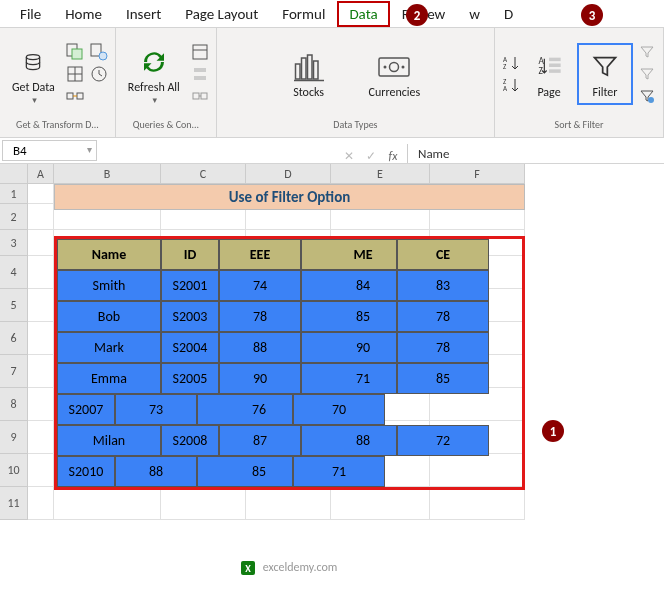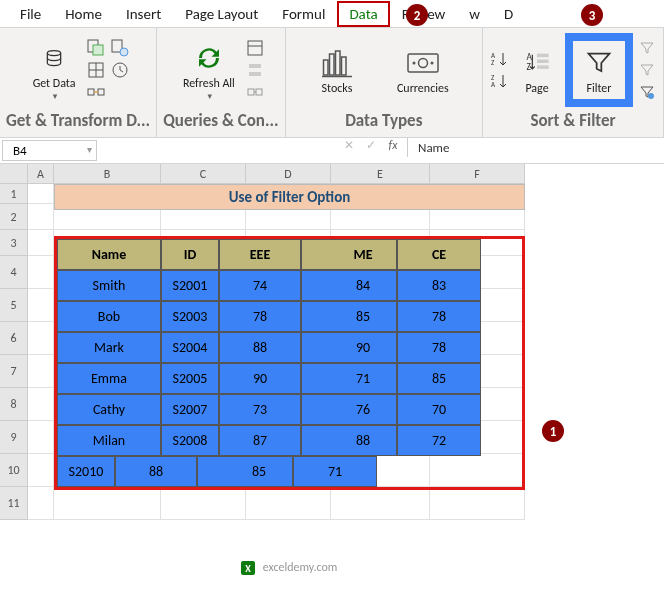--- a/index.html
+++ b/index.html
@@ -5,29 +5,29 @@
 * { margin: 0; padding: 0; box-sizing: border-box; font-family: 'Segoe UI', Calibri, Arial, sans-serif; }
 body { background: #fff; width: 664px; height: 609px; overflow: hidden; position: relative; }
 
 .ribbon-tabs { display: flex; align-items: center; height: 28px; background: #fff; border-bottom: 1px solid #d4d4d4; padding-left: 8px; }
 .ribbon-tab { padding: 4px 12px; font-size: 15px; color: #222; cursor: pointer; }
 .ribbon-tab.active { border: 2px solid #c00000; padding: 2px 10px; color: #0f7b0f; }
 
 .ribbon-content { display: flex; height: 110px; background: #f3f2f1; border-bottom: 1px solid #d4d4d4; }
 .ribbon-group { display: flex; flex-direction: column; align-items: center; padding: 4px 6px; border-right: 1px solid #d4d4d4; }
 .ribbon-group-body { display: flex; align-items: center; flex: 1; gap: 4px; }
-.ribbon-group-label { font-size: 17px; color: #666; padding: 2px 0; white-space: nowrap; font-weight: bold; }
+.ribbon-group-label { font-size: 10px; color: #666; padding: 2px 0; white-space: nowrap; }
 .big-btn { display: flex; flex-direction: column; align-items: center; justify-content: center; padding: 2px 6px; font-size: 12px; color: #222; cursor: pointer; min-width: 48px; }
 .big-btn .icn { height: 36px; display: flex; align-items: center; justify-content: center; }
 .small-grid { display: grid; grid-template-columns: auto auto; gap: 2px 4px; }
 .small-btn { width: 20px; height: 20px; display: flex; align-items: center; justify-content: center; }
 .stack-small { display: flex; flex-direction: column; gap: 2px; }
-.filter-box { border: 8px solid #3b82f6; padding: 2px; }
-
-.namearea { display: flex; align-items: flex-start; height: 26px; background: #fff; border-bottom: 1px solid #d4d4d4; font-size: 13px; }
+.filter-box { border: 2px solid #3b82f6; padding: 2px; }
+
+.namearea { display: flex; align-items: flex-end; height: 26px; background: #fff; border-bottom: 1px solid #d4d4d4; font-size: 13px; }
 .name-box { width: 95px; border: 1px solid #ccc; padding: 2px 10px; background: #fff; margin: 2px; position: relative; }
 .name-box::after { content: "▾"; position: absolute; right: 4px; font-size: 10px; color: #999; }
 .na-icons { display: flex; gap: 2px; padding: 0 4px; color: #bbb; }
 .na-icons span { width: 20px; text-align: center; font-size: 12px; }
 .formula-input { flex: 1; padding: 2px 10px; border-left: 1px solid #ccc; color: #333; }
 
 .sheet { display: flex; }
 .row-hdrs { display: flex; flex-direction: column; }
 .col-hdrs { display: flex; }
 .hcell { background: #e6e6e6; border-right: 1px solid #ccc; border-bottom: 1px solid #ccc; font-size: 12px; color: #555; text-align: center; display: flex; align-items: center; justify-content: center; }
@@ -42,21 +42,21 @@
 .cell { border-right: 1px solid #e0e0e0; border-bottom: 1px solid #e0e0e0; height: 20px; background: #fff; }
 .cell.r1 { height: 20px; } .cell.r2,.cell.r3 { height: 26px; }
 .cell.dr { height: 33px; }
 
 .title-merge { position: absolute; left: 26px; top: 20px; width: 471px; height: 26px; background: #f4cbad; display: flex; align-items: center; justify-content: center; font-weight: bold; font-size: 15px; color: #1f4e79; border: 1px solid #bbb; }
 
 .data-table { position: absolute; left: 26px; top: 72px; width: 471px; border: 3px solid #e21818; }
 .dt-row { display: flex; }
 .dt-cell { height: 31px; display: flex; align-items: center; justify-content: center; font-size: 14px; border: 1px solid #555; background: #3b82f6; }
 .dt-hdr { background: #bfb87a; font-weight: bold; }
-.wB { width: 104px; } .wC { width: 58px; } .wD { width: 82px; } .wE { width: 96px; padding-left: 28px; } .wF { width: 84px; }
+.wB { width: 104px; } .wC { width: 58px; } .wD { width: 82px; } .wE { width: 96px; padding-left: 28px; } .wF { width: 92px; }
 
 .callout { position: absolute; width: 22px; height: 22px; border-radius: 50%; background: #8b0000; color: #fff; display: flex; align-items: center; justify-content: center; font-weight: bold; font-size: 13px; }
 .c1 { right: 118px; top: 254px; } .c2 { left: 406px; top: 4px; } .c3 { left: 581px; top: 4px; }
 
 .watermark { position: absolute; left: 240px; top: 560px; font-size: 12px; color: #999; z-index: 5; }
 .watermark svg { vertical-align: middle; margin-right: 4px; }
 
 .dd-arrow { font-size: 9px; color: #666; margin-left: 2px; }
 svg.icon { width: 20px; height: 20px; }
 </style>
@@ -415,21 +415,20 @@
         <div class="dt-cell wF">78</div>
       </div>
       <div class="dt-row">
         <div class="dt-cell wB">Emma</div>
         <div class="dt-cell wC">S2005</div>
         <div class="dt-cell wD">90</div>
         <div class="dt-cell wE">71</div>
         <div class="dt-cell wF">85</div>
       </div>
       <div class="dt-row">
-        <div class="dt-cell wB">Cathy</div>
         <div class="dt-cell wC">S2007</div>
         <div class="dt-cell wD">73</div>
         <div class="dt-cell wE">76</div>
         <div class="dt-cell wF">70</div>
       </div>
       <div class="dt-row">
         <div class="dt-cell wB">Milan</div>
         <div class="dt-cell wC">S2008</div>
         <div class="dt-cell wD">87</div>
         <div class="dt-cell wE">88</div>

